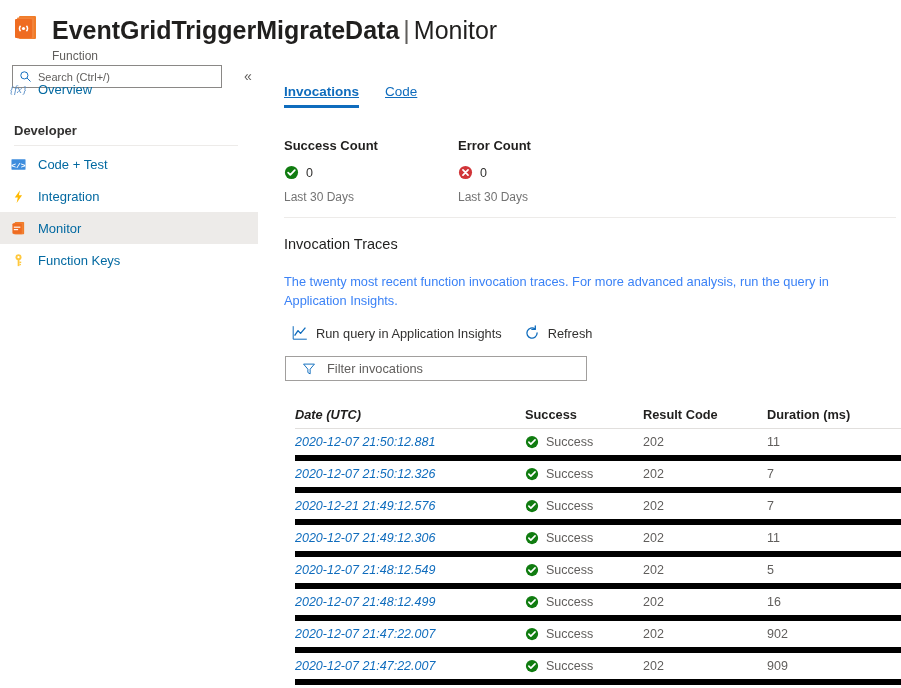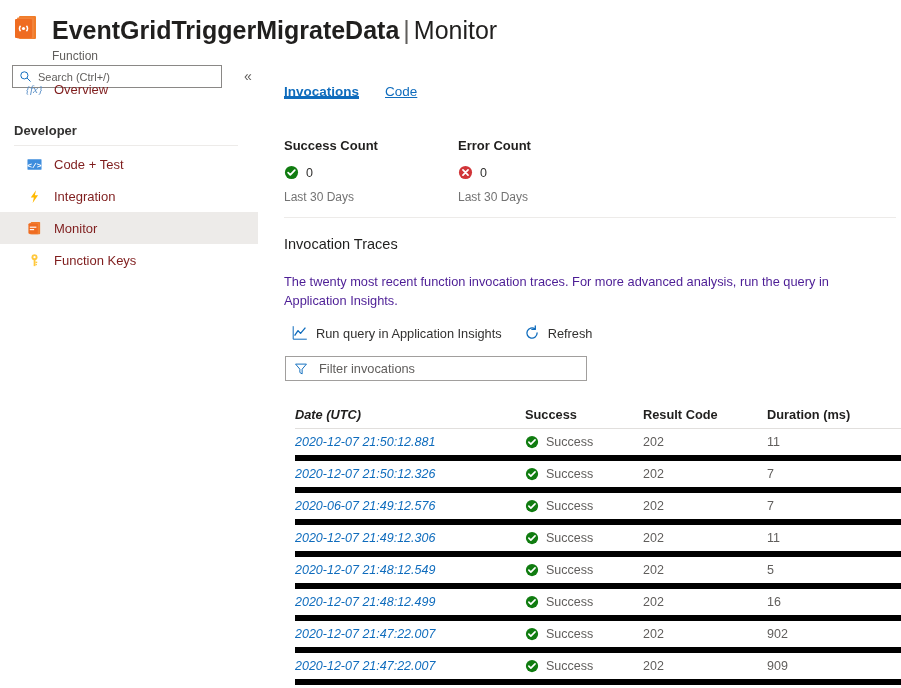--- a/index.html
+++ b/index.html
@@ -46,22 +46,22 @@
   }
   .search-box input::placeholder { color: #605e5c; opacity: 1; }
   .collapse-btn {
     position: absolute; left: 225px; top: 0px; width: 22px; height: 22px;
     display: flex; align-items: center; justify-content: center;
     color: #605e5c; font-size: 14px; cursor: pointer; user-select: none;
   }
 
   .nav-item {
     position: relative; display: flex; align-items: center;
-    height: 32px; width: 258px; padding-left: 26px; cursor: pointer;
-    font-size: 13px; color: #7f1d1d; text-align: center;
+    height: 32px; width: 258px; padding-left: 10px; cursor: pointer;
+    font-size: 13px; color: #0369a1; text-align: center;
   }
   .nav-item.selected { background: #edebe9; }
   .nav-item .nav-icon {
     width: 16px; height: 16px; margin-right: 12px; flex: 0 0 16px;
     display: flex; align-items: center; justify-content: center;
   }
   .nav-label { white-space: nowrap; }
 
   .section-head {
     padding-left: 14px; font-size: 13px; font-weight: 700; color: #323130;
@@ -70,53 +70,53 @@
   .section-rule {
     margin: 4px 14px 2px 14px; height: 1px; background: #edebe9; width: 224px;
   }
 
   
   .content { position: absolute; left: 284px; top: 60px; width: 617px; height: 628px; }
 
   .tabs { position: absolute; left: 0; top: 24px; display: flex; }
   .tab {
     position: relative; font-size: 13.5px; color: #0f6cbd; cursor: pointer;
-    margin-right: 26px; white-space: nowrap; text-decoration: underline;
+    padding-bottom: 9px; margin-right: 26px; white-space: nowrap; text-decoration: underline;
   }
   .tab.active { font-weight: 700; color: #0f6cbd; }
   .tab.active::after {
     content: ""; position: absolute; left: 0; right: 0; bottom: 0;
     height: 3px; background: #0f6cbd;
   }
 
   .metrics { position: absolute; left: 0; top: 78px; display: flex; }
   .metric { width: 174px; }
   .metric-title { font-size: 13px; font-weight: 700; color: #201f1e; }
   .metric-value-row { display: flex; align-items: center; margin-top: 12px; }
   .metric-value { font-size: 12.5px; color: #323130; margin-left: 7px; }
   .metric-sub { font-size: 12px; color: #737373; margin-top: 10px; }
 
   .divider { position: absolute; left: 0; top: 157px; width: 612px; height: 1px; background: #edebe9; }
 
   .traces-title { position: absolute; left: 0; top: 176px; font-size: 14.5px; font-weight: 400; color: #201f1e; }
   .traces-desc {
     position: absolute; left: 0; top: 212px; width: 594px;
-    font-size: 12.8px; line-height: 19px; color: #4c1d95;
+    font-size: 12.8px; line-height: 19px; color: #3b82f6;
   }
 
   .toolbar { position: absolute; left: 8px; top: 265px; display: flex; align-items: center; }
   .tb-btn {
     display: flex; align-items: center; cursor: pointer; margin-right: 22px;
     font-size: 12.8px; color: #323130; white-space: nowrap;
   }
   .tb-btn .tb-icon { margin-right: 8px; display: flex; align-items: center; }
 
   .filter-box {
     position: absolute; left: 1px; top: 296px; width: 302px; height: 25px;
-    border: 1px solid #a19f9d; display: flex; align-items: center; padding: 0 8px;
+    border: 1px solid #a19f9d; display: flex; align-items: center; padding: 0 16px;
     background: #fff;
   }
   .filter-box .f-icon { margin-right: 9px; display: flex; align-items: center; }
   .filter-box input {
     border: none; outline: none; width: 100%; background: transparent;
     font-size: 12.8px; font-family: "Liberation Sans", sans-serif; color: #323130;
   }
   .filter-box input::placeholder { color: #605e5c; opacity: 1; }
 
   
@@ -345,21 +345,21 @@
                 <path d="M4.4 8.2 L6.7 10.5 L11.5 5.5" fill="none" stroke="#fff" stroke-width="1.9" stroke-linecap="round" stroke-linejoin="round"></path>
               </svg>
           </span>
           <span class="succ-text">Success</span>
         </div>
         <div class="cell c-result">202</div>
         <div class="cell c-duration">7</div>
       </div>
 
       <div class="trow">
-        <div class="cell c-date"><span class="date-link">2020-06-07 21:49:12.576</span></div>
+        <div class="cell c-date"><span class="date-link">2020-12-21 21:49:12.576</span></div>
         <div class="cell c-success">
           <span>
             <svg width="14" height="14" viewBox="0 0 16 16">
                 <circle cx="8" cy="8" r="7" fill="#107c10"></circle>
                 <path d="M4.4 8.2 L6.7 10.5 L11.5 5.5" fill="none" stroke="#fff" stroke-width="1.9" stroke-linecap="round" stroke-linejoin="round"></path>
               </svg>
           </span>
           <span class="succ-text">Success</span>
         </div>
         <div class="cell c-result">202</div>

